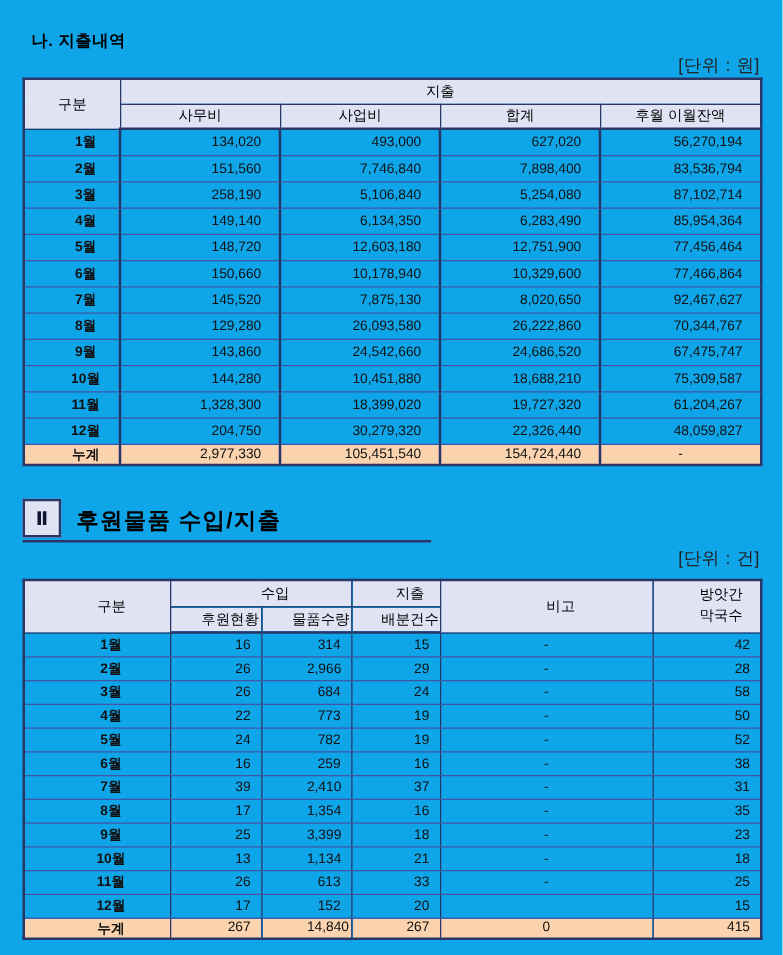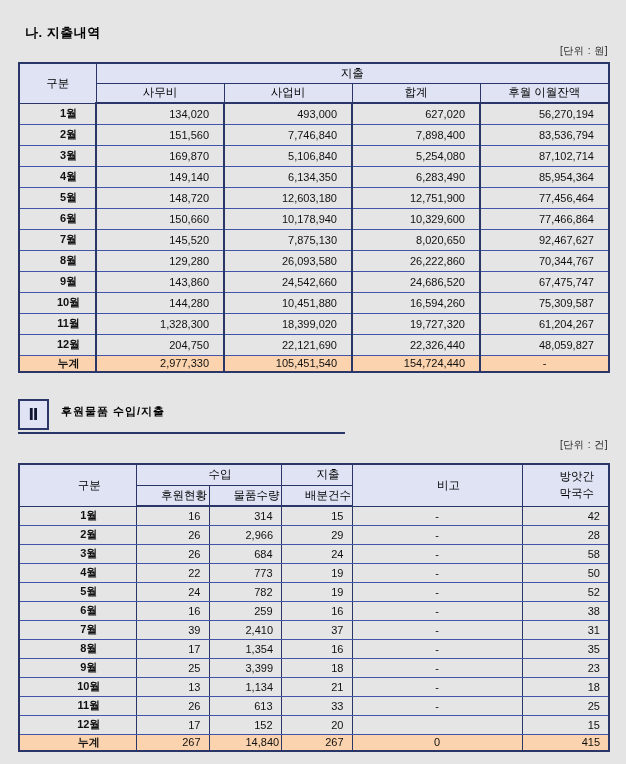--- a/index.html
+++ b/index.html
@@ -1,45 +1,45 @@
 <!DOCTYPE html>
 <html><head>
 <meta charset="utf-8">
 <style>
   html,body{margin:0;padding:0;background:#ffffff;}
   .page{
     position:relative;
     width:626px;height:764px;
-    background:#e5e5e5;
+    background:#0ea5e9;
     font-family:"Liberation Sans","DejaVu Sans",sans-serif;
     color:#111;
     overflow:hidden;
   }
   
   .title1{
     position:absolute;left:25px;top:24px;
     font-size:13px;font-weight:bold;letter-spacing:.5px;color:#000;
   }
   .unit{
-    position:absolute;font-size:10px;color:#222;letter-spacing:.5px;
+    position:absolute;font-size:14px;color:#222;letter-spacing:.5px;
   }
   .unit1{top:44px;right:18px;}
   .unit2{top:438px;right:18px;text-align:right;}
 
   .sec2head{position:absolute;left:18px;top:399px;width:327px;height:33px;
     border-bottom:2px solid #2b3668;}
   .numbox{
     position:absolute;left:0;top:0;width:31px;height:31px;
     box-sizing:border-box;border:2px solid #2b3668;background:#dfe3f4;
     display:flex;align-items:center;justify-content:center;
     font-size:15px;font-weight:bold;color:#101630;
   }
   .sec2title{
     position:absolute;left:43px;top:5px;
-    font-size:11px;font-weight:bold;letter-spacing:1px;color:#000;
+    font-size:18px;font-weight:bold;letter-spacing:1px;color:#000;
   }
 
   
   table{border-collapse:collapse;table-layout:fixed;position:absolute;left:18px;}
   .t1{top:62px;width:590px;}
   .t2{top:463px;width:590px;}
   td,th{
     box-sizing:border-box;overflow:hidden;white-space:nowrap;
     font-size:11px;padding:0;
   }
@@ -104,21 +104,21 @@
         </tr>
         <tr>
           <td class="mon">2월</td>
           <td class="num">151,560</td>
           <td class="num">7,746,840</td>
           <td class="num">7,898,400</td>
           <td class="num">83,536,794</td>
         </tr>
         <tr>
           <td class="mon">3월</td>
-          <td class="num">169,870</td>
+          <td class="num">258,190</td>
           <td class="num">5,106,840</td>
           <td class="num">5,254,080</td>
           <td class="num">87,102,714</td>
         </tr>
         <tr>
           <td class="mon">4월</td>
           <td class="num">149,140</td>
           <td class="num">6,134,350</td>
           <td class="num">6,283,490</td>
           <td class="num">85,954,364</td>
@@ -155,34 +155,34 @@
           <td class="mon">9월</td>
           <td class="num">143,860</td>
           <td class="num">24,542,660</td>
           <td class="num">24,686,520</td>
           <td class="num">67,475,747</td>
         </tr>
         <tr>
           <td class="mon">10월</td>
           <td class="num">144,280</td>
           <td class="num">10,451,880</td>
-          <td class="num">16,594,260</td>
+          <td class="num">18,688,210</td>
           <td class="num">75,309,587</td>
         </tr>
         <tr>
           <td class="mon">11월</td>
           <td class="num">1,328,300</td>
           <td class="num">18,399,020</td>
           <td class="num">19,727,320</td>
           <td class="num">61,204,267</td>
         </tr>
         <tr>
           <td class="mon">12월</td>
           <td class="num">204,750</td>
-          <td class="num">22,121,690</td>
+          <td class="num">30,279,320</td>
           <td class="num">22,326,440</td>
           <td class="num">48,059,827</td>
         </tr>
         <tr class="total">
           <td class="mon">누계</td>
           <td class="num">2,977,330</td>
           <td class="num">105,451,540</td>
           <td class="num">154,724,440</td>
           <td class="dash">-</td>
         </tr>

